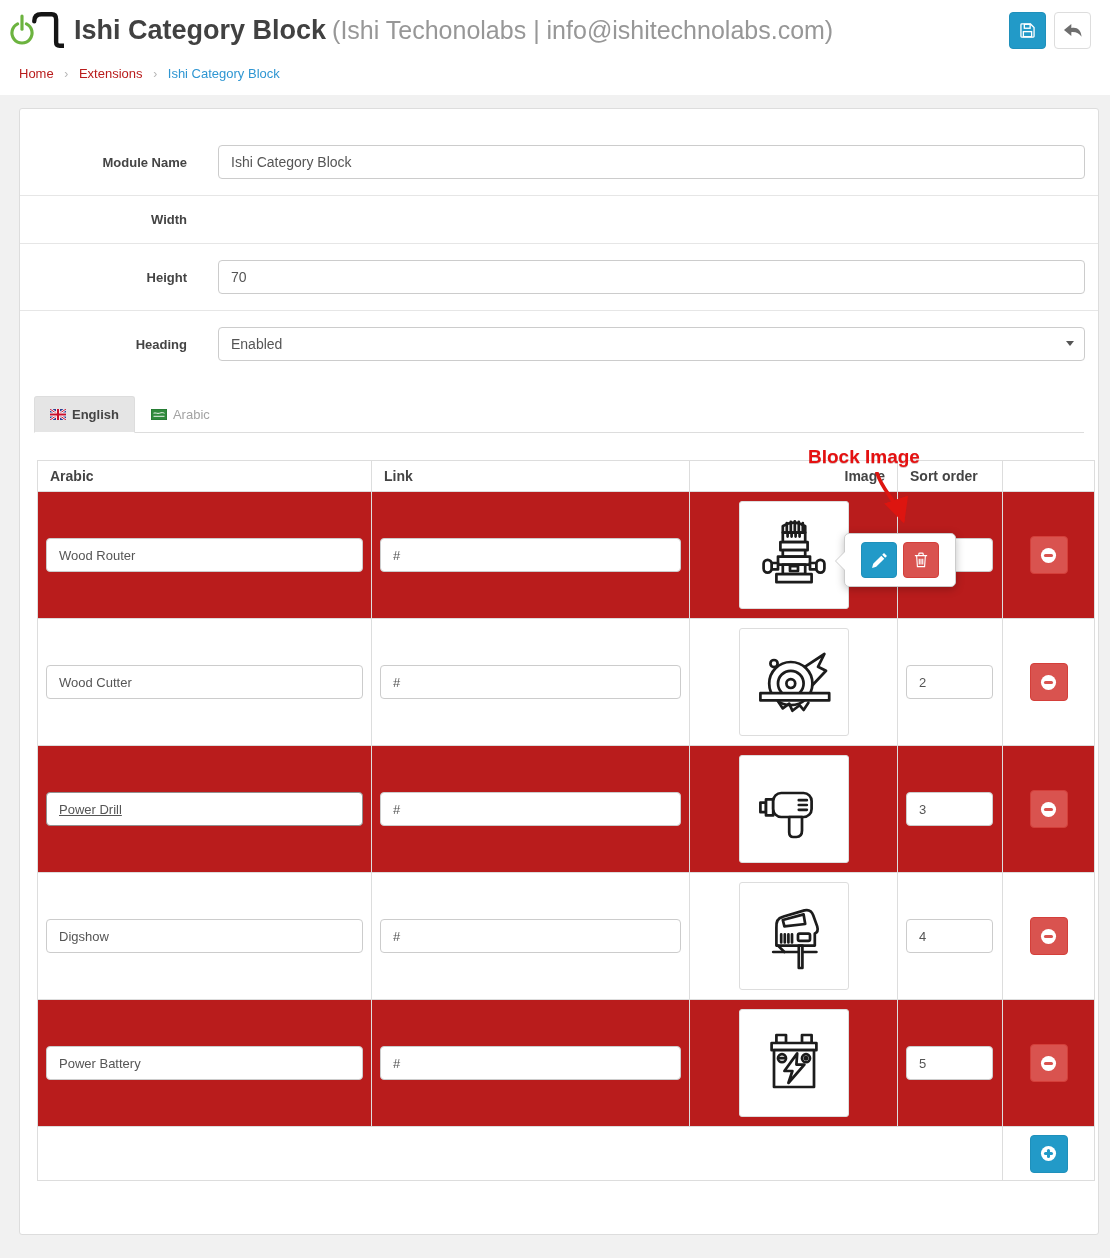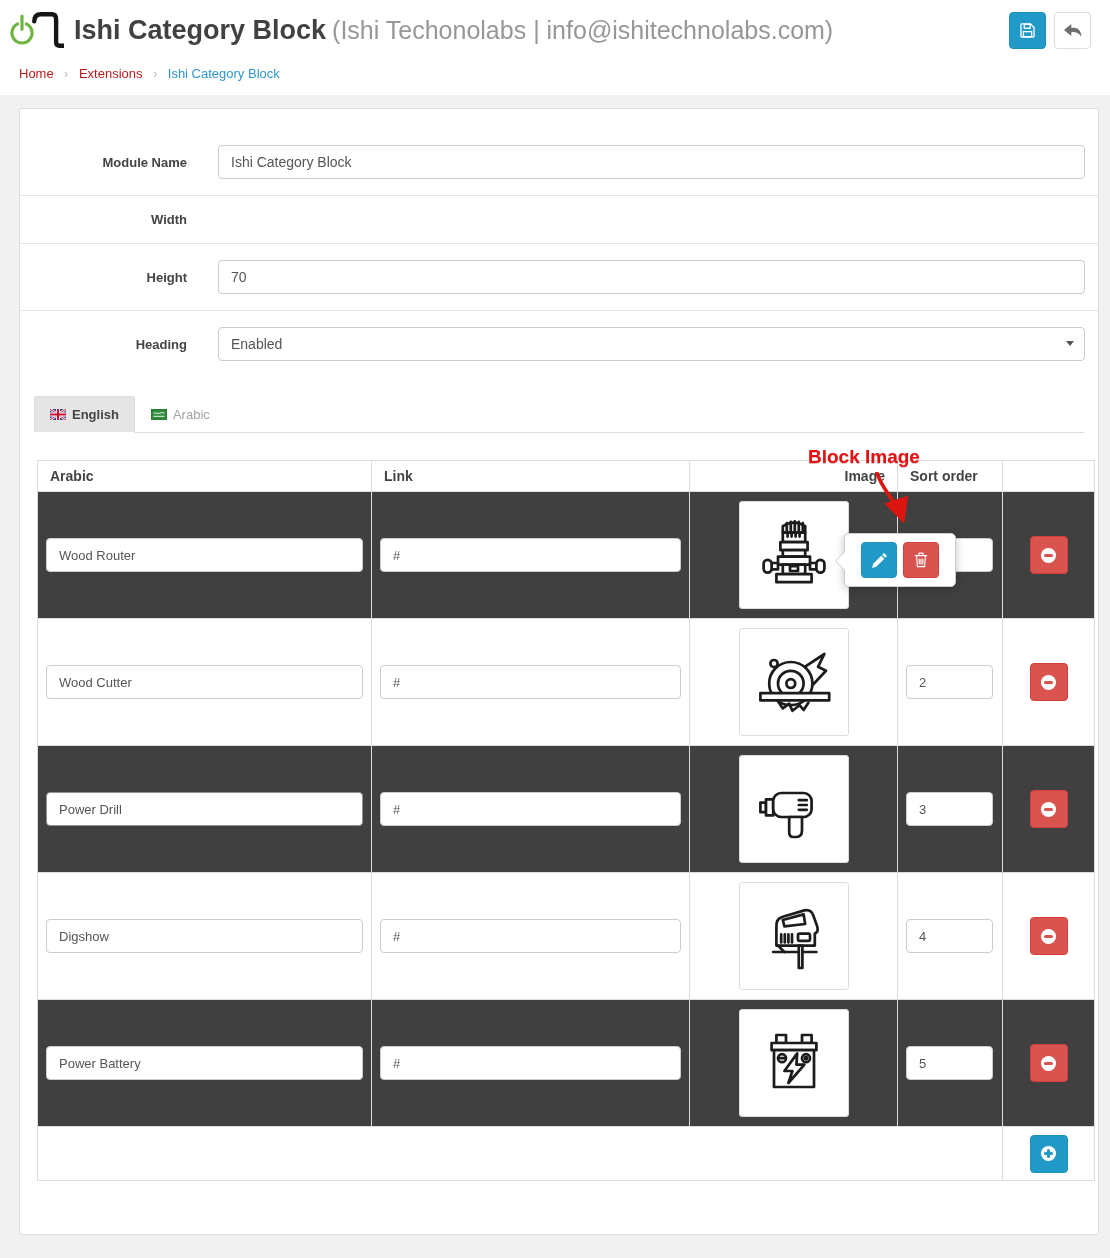--- a/index.html
+++ b/index.html
@@ -58,26 +58,26 @@
 
   
   .table-area { position: relative; margin: 27px 14px 0 17px; }
   table.items { width: 100%; border-collapse: collapse; table-layout: fixed; border: 1px solid #ddd; }
   .col-heading { width: 334px; } .col-link { width: 318px; } .col-image { width: 208px; }
   .col-sort { width: 105px; } .col-action { width: 92px; }
   th { border: 1px solid #ddd; font-size: 14px; font-weight: bold; color: #444;
        padding: 7px 12px; text-align: left; background: #fff; }
   th.center { text-align: right; }
   td { border: 1px solid #ddd; height: 127px; vertical-align: middle; padding: 0; }
-  tr.stripe td { background: #404040; }
+  tr.stripe td { background: #b91c1c; }
   td.pad { padding: 0 8px; }
   .cell-input { width: 100%; height: 34px; border: 1px solid #ccc; border-radius: 4px;
     padding: 6px 12px; font-size: 13px; color: #555; background: #fff;
     font-family: "Liberation Sans", "DejaVu Sans", sans-serif; }
-  .cell-input.focused { border-color: #919191; }
+  .cell-input.focused { border-color: #919191; text-decoration: underline; }
   .sort-input { width: 87px; margin-left: 8px; }
   td.center { text-align: center; }
   .thumb { width: 110px; height: 108px; background: #fff; border: 1px solid #ddd;
            border-radius: 3px; display: flex; align-items: center; justify-content: center;
            margin: 0 auto; cursor: pointer; }
   .btn-danger-sq { width: 38px; height: 38px; background: #d9534f; border: 1px solid #d43f3a;
     border-radius: 4px; display: inline-flex; align-items: center; justify-content: center; cursor: pointer; }
   .btn-primary-sq { width: 38px; height: 38px; background: #229ac8; border: 1px solid #1f90bb;
     border-radius: 4px; display: inline-flex; align-items: center; justify-content: center; cursor: pointer; }
   td.footer-cell { height: 54px; background: #fff; }

